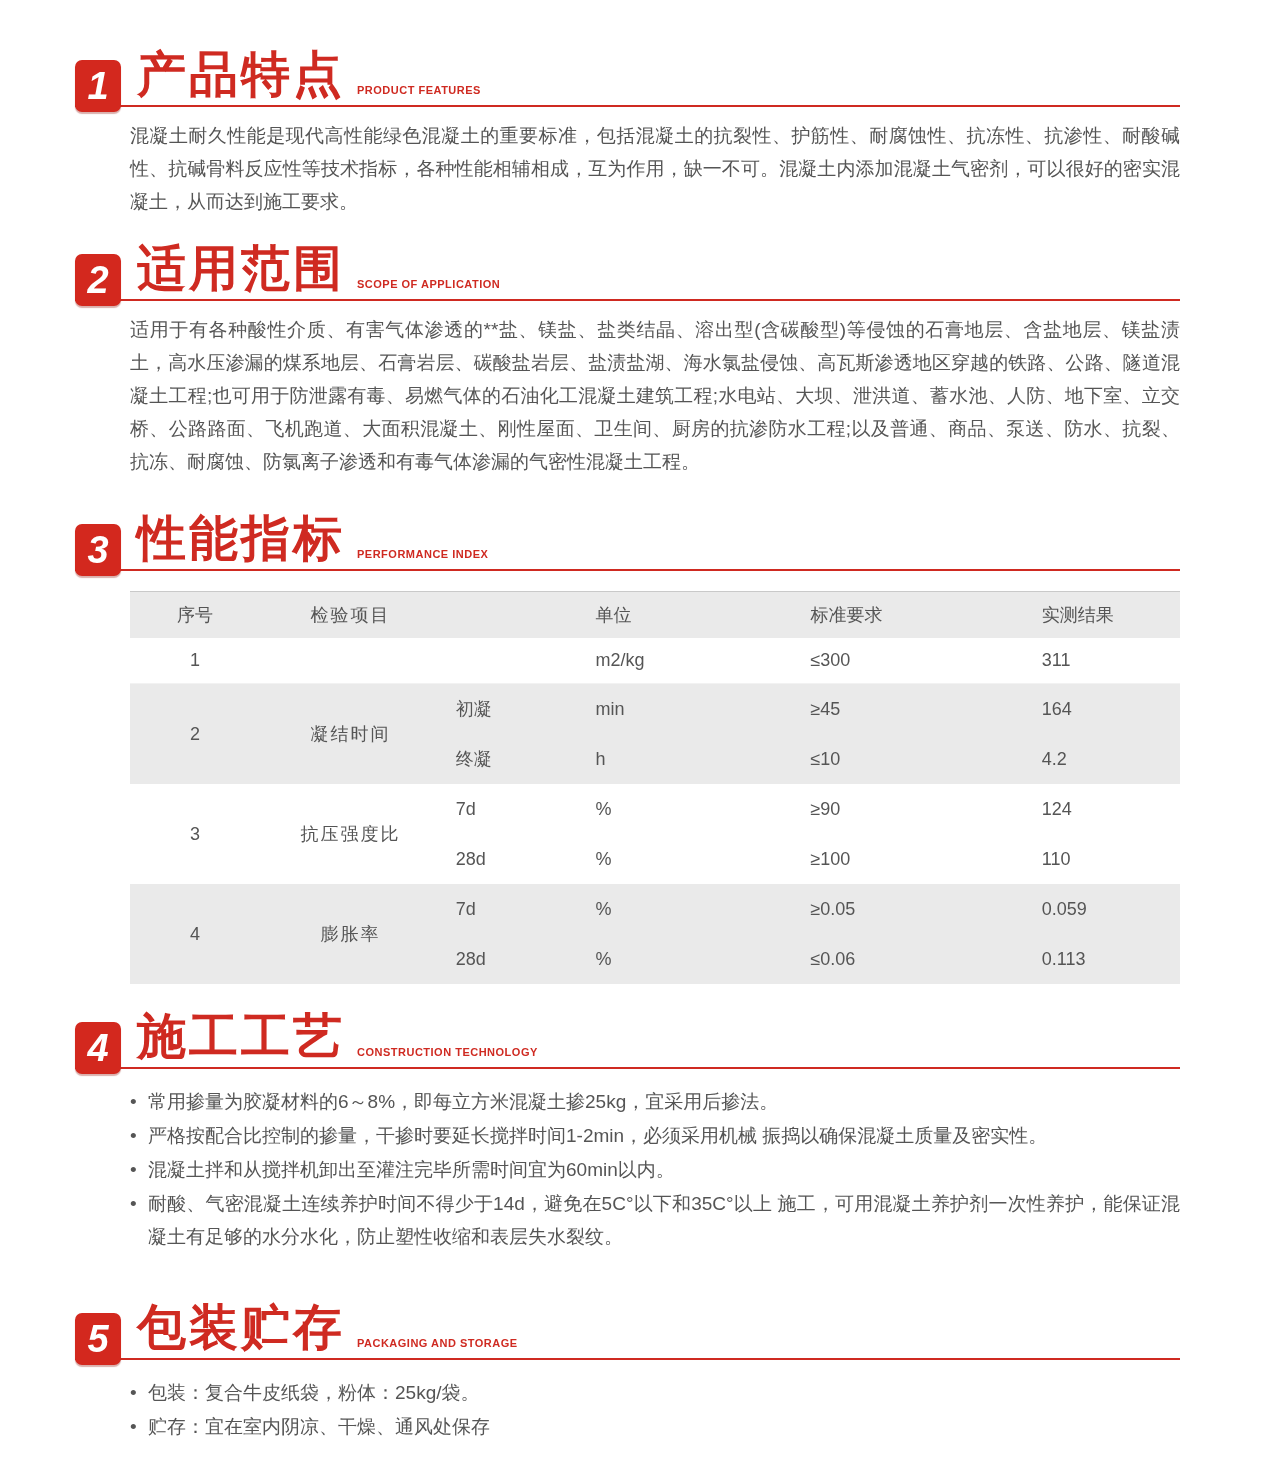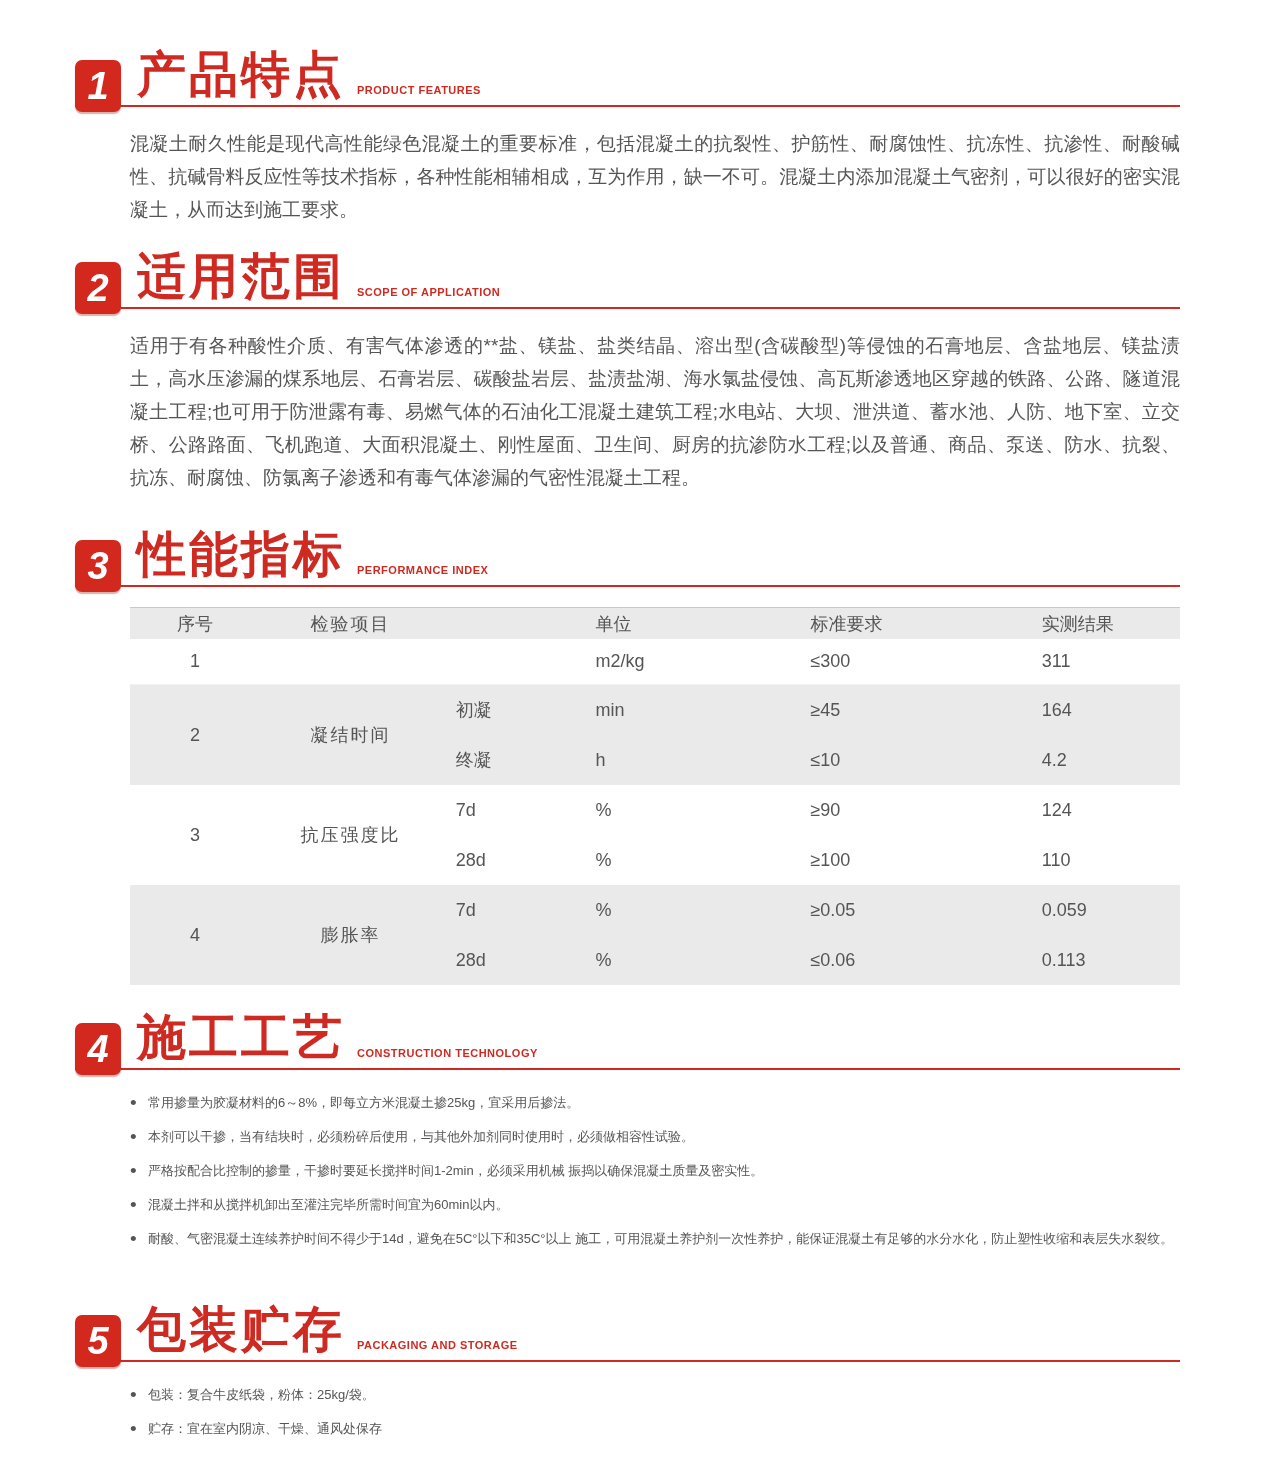--- a/index.html
+++ b/index.html
@@ -32,27 +32,27 @@
     padding-bottom:6px;
   }
   .sec-title-en{
     color:#cf2a21; font-size:11px; font-weight:bold;
     letter-spacing:.5px; margin-left:12px; padding-bottom:9px;
   }
 
   
   .sec-body{ margin-left:55px; margin-right:0; }
   .body-text{
-    margin-top:20px;
+    margin-top:12px;
     font-size:19px; line-height:33px; color:#555555;
     text-align:justify;
   }
   .bullets{ margin-top:16px; list-style:none; }
   .bullets li{
-    font-size:13px; line-height:33px; color:#555555;
+    font-size:19px; line-height:33px; color:#555555;
     padding-left:18px; position:relative; margin-bottom:1px;
     text-align:justify;
   }
   .bullets li::before{
     content:"•"; position:absolute; left:0; top:0;
     color:#555555; font-size:19px;
   }
 
   section{ margin-bottom:0; }
   #sec2{ margin-top:26px; }
@@ -60,21 +60,21 @@
   #sec4{ margin-top:28px; }
   #sec5{ margin-top:50px; }
 
   
   .ptable{ margin:20px 0 0 55px; width:1050px; font-size:18px; color:#555555; }
   .trow{
     display:grid;
     grid-template-columns:12.4% 17.2% 13.3% 20% 22.8% 14.3%;
   }
   .trow > div{ display:flex; align-items:center; }
-  .t-head{ background:#eaeaea; border-top:1px solid #c9c9c9; height:32px; }
+  .t-head{ background:#eaeaea; border-top:1px solid #c9c9c9; height:47px; }
   .t-head > div{ font-size:18px; }
   .row-single{ height:46px; }
   .row-double{ grid-template-rows:50px 50px; }
   .bg-white{ background:#ffffff; }
   .bg-gray{ background:#eaeaea; }
   .row-sep{ border-bottom:1px solid #f2f2f2; }
 
   .c-no{ grid-column:1; justify-content:center; }
   .c-item{ grid-column:2; justify-content:center; letter-spacing:2px; }
   .c-sub{ grid-column:3; padding-left:15px; }
@@ -180,21 +180,20 @@
 
   <section id="sec4">
     <div class="sec-header">
       <div class="sec-num">4</div>
       <h2 class="sec-title-zh">施工工艺</h2>
       <span class="sec-title-en">CONSTRUCTION TECHNOLOGY</span>
     </div>
     <div class="sec-body">
       <ul class="bullets">
         <li>常用掺量为胶凝材料的6～8%，即每立方米混凝土掺25kg，宜采用后掺法。</li>
-        <li>本剂可以干掺，当有结块时，必须粉碎后使用，与其他外加剂同时使用时，必须做相容性试验。</li>
         <li>严格按配合比控制的掺量，干掺时要延长搅拌时间1-2min，必须采用机械 振捣以确保混凝土质量及密实性。</li>
         <li>混凝土拌和从搅拌机卸出至灌注完毕所需时间宜为60min以内。</li>
         <li>耐酸、气密混凝土连续养护时间不得少于14d，避免在5C°以下和35C°以上 施工，可用混凝土养护剂一次性养护，能保证混凝土有足够的水分水化，防止塑性收缩和表层失水裂纹。</li>
       </ul>
     </div>
   </section>
 
   <section id="sec5">
     <div class="sec-header">
       <div class="sec-num">5</div>

